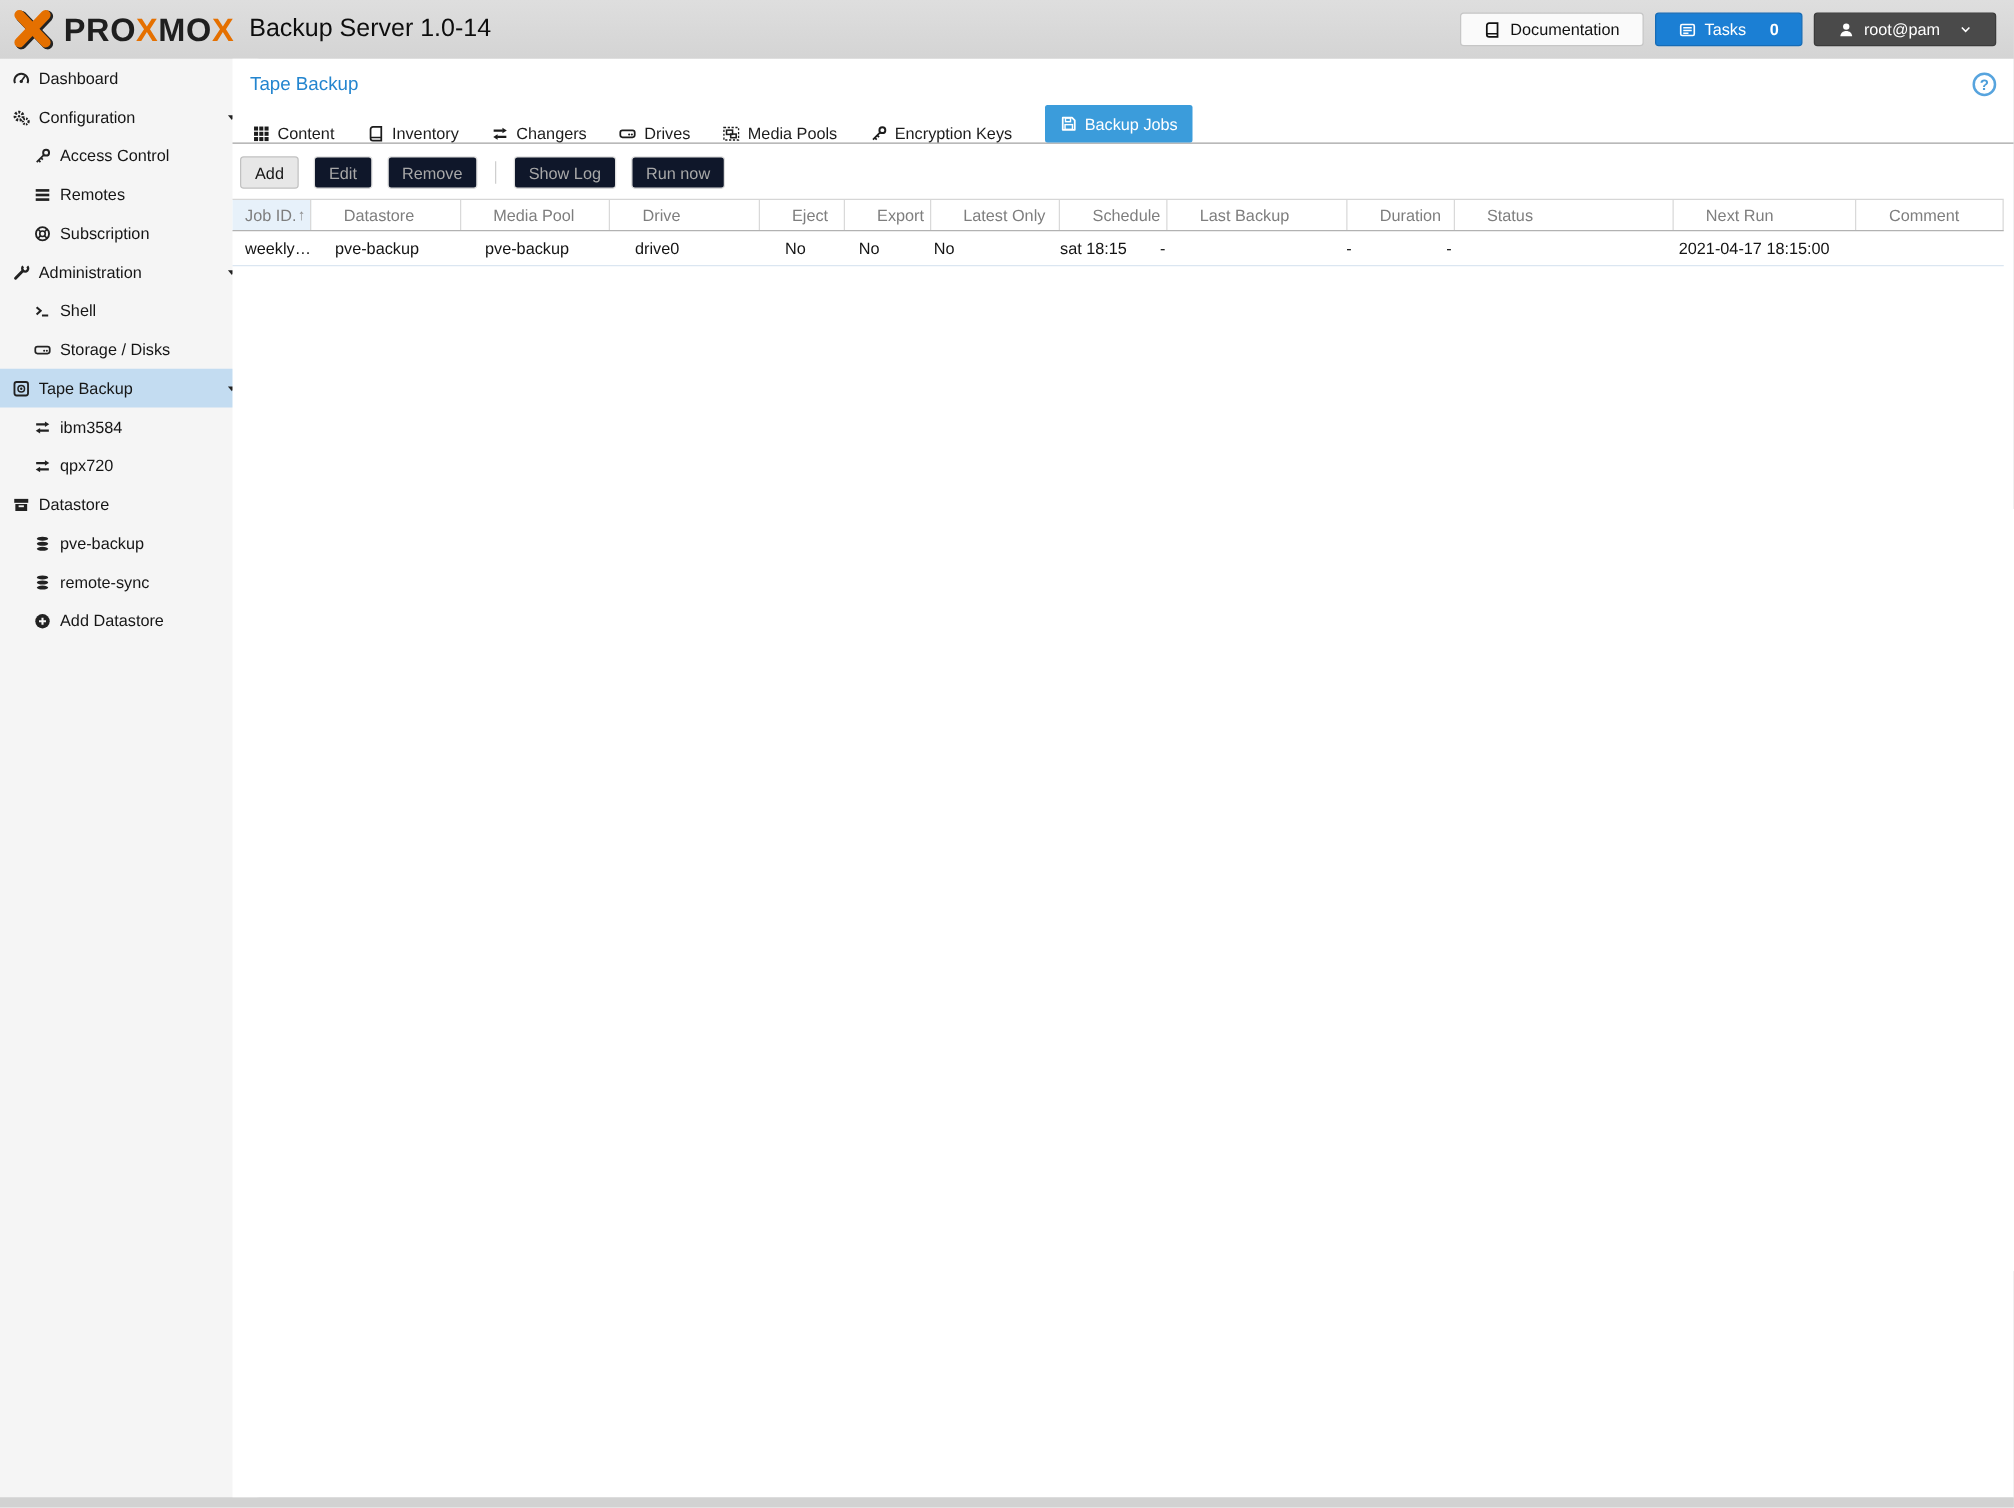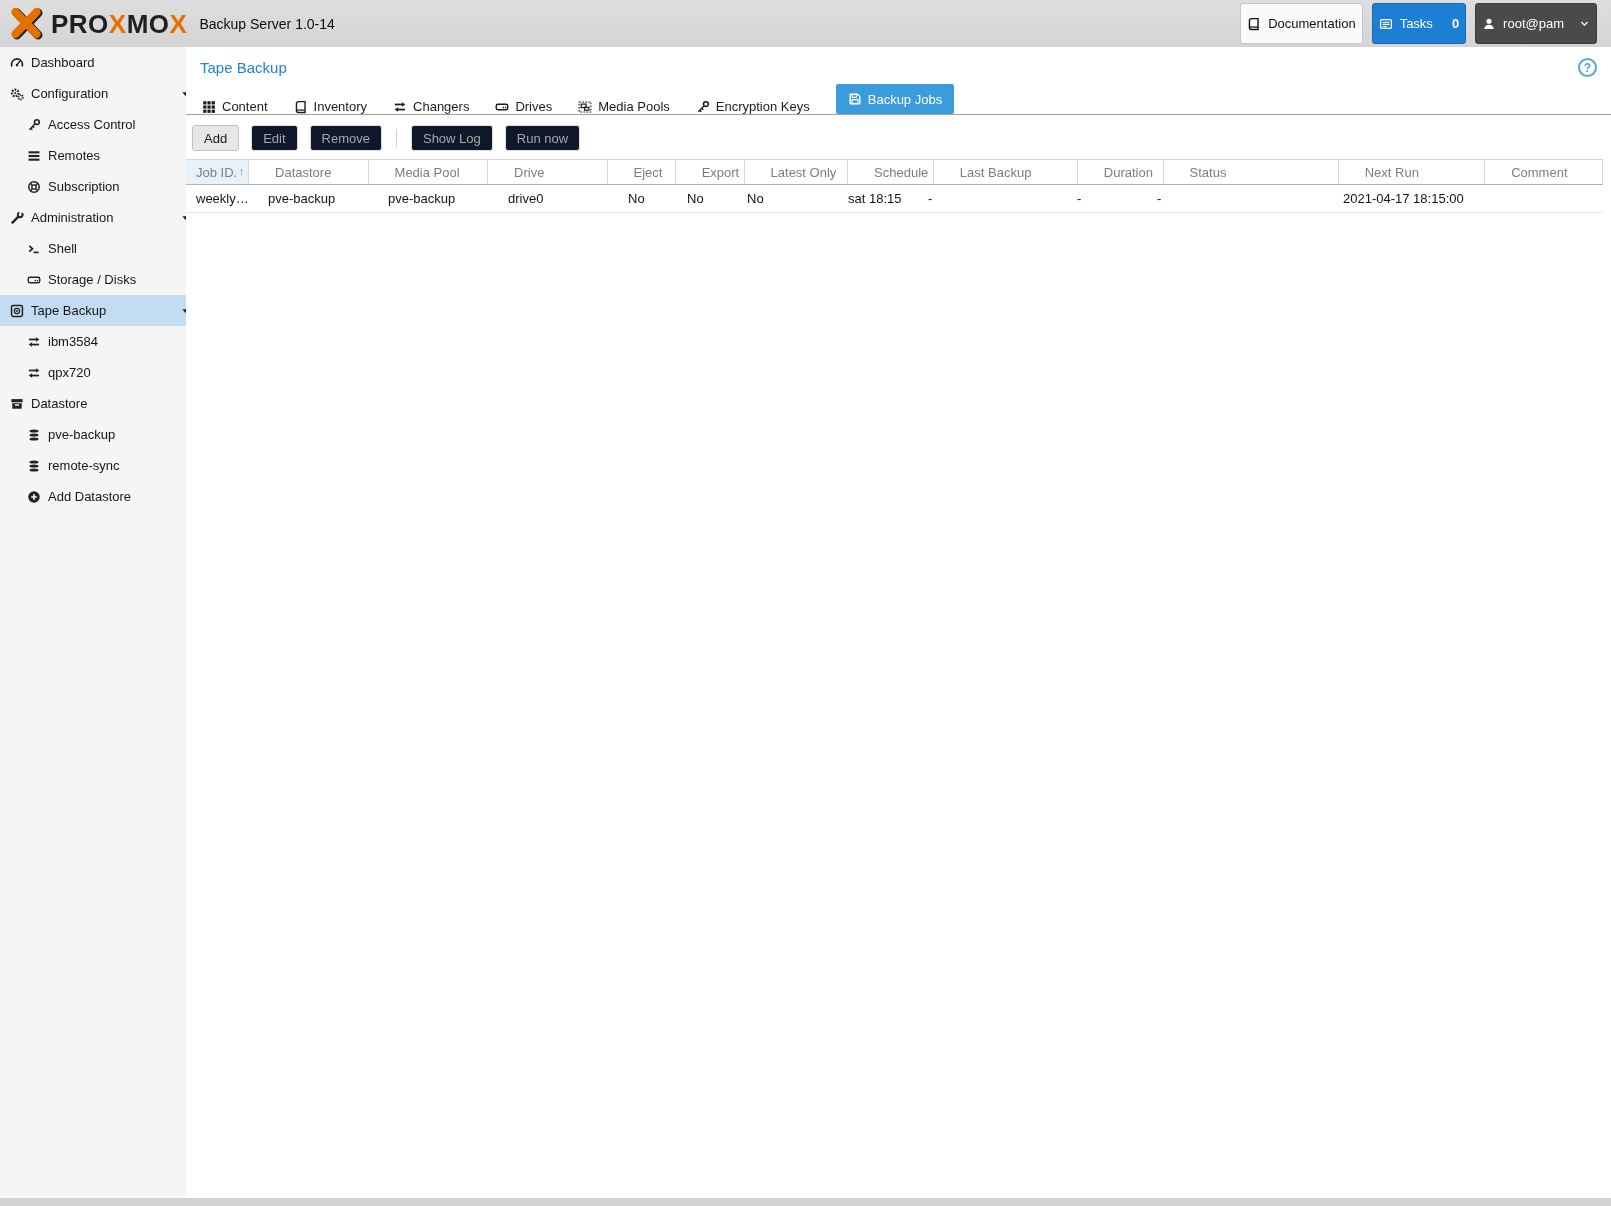--- a/index.html
+++ b/index.html
@@ -13,25 +13,25 @@
   }
   
   .topbar {
     position:absolute; top:0; left:0; right:0; height:47px;
     background: linear-gradient(#dedede, #d4d4d4);
     display:flex; align-items:center;
   }
   .brand { display:flex; align-items:center; padding-left:9px; }
   .brand-mark { margin-right:6px; }
   .brand-word { font-weight:bold; font-size:26px; letter-spacing:0.5px; line-height:1; }
-  .product-title { font-size:14px; color:#0d0d0d; margin-left:12px; }
+  .product-title { font-size:20px; color:#0d0d0d; margin-left:12px; }
   .topbar-right { margin-left:auto; display:flex; align-items:center; gap:9px; margin-right:14px; }
   .top-btn {
-    height:41px; display:flex; align-items:center; gap:7px;
-    padding:0 6px; border-radius:3px; font-size:13px; cursor:pointer;
+    height:27px; display:flex; align-items:center; gap:7px;
+    padding:0 18px; border-radius:3px; font-size:13px; cursor:pointer;
   }
   .btn-doc   { background:#fafafa; border:1px solid #c6c6c6; color:#111; }
   .btn-tasks { background:var(--accent,#1b7fd4); border:1px solid #166bb5; color:#fff; }
   .btn-tasks .count { font-weight:bold; margin-left:12px; }
   .btn-user  { background:#4a4a4a; border:1px solid #3b3b3b; color:#fff; }
   .btn-user .chev { margin-left:8px; display:flex; }
   .icon { display:inline-flex; align-items:center; justify-content:center; line-height:0; }
 
   
   .sidebar {

